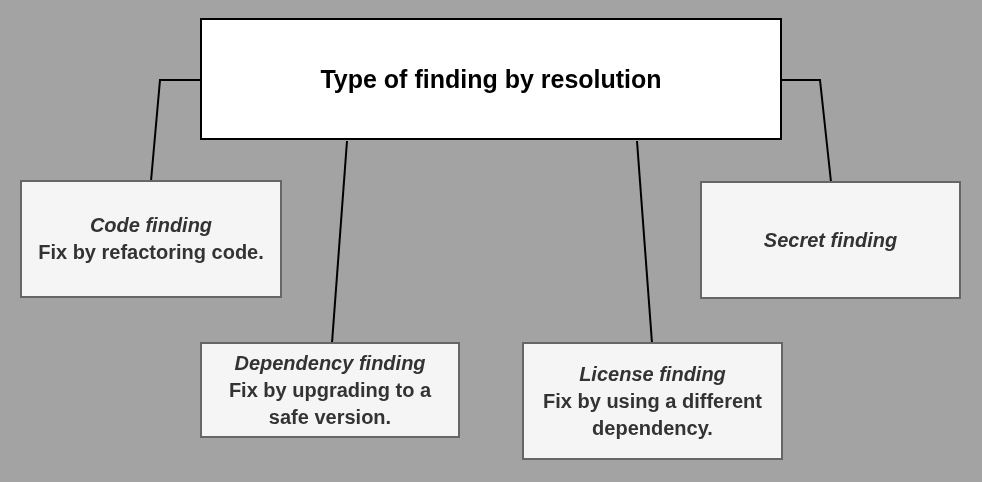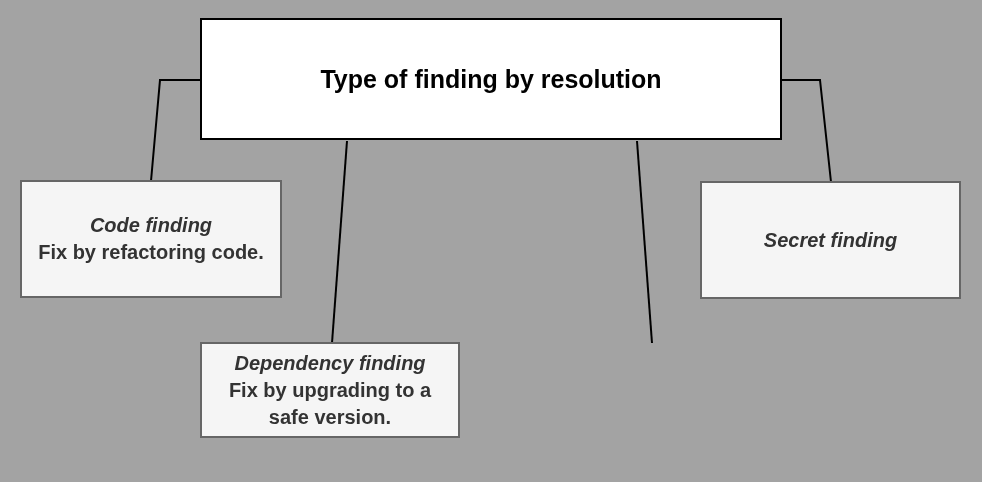--- a/index.html
+++ b/index.html
@@ -85,18 +85,22 @@
   <div class="node child-node node-code">
     <div class="child-title">Code finding</div>
     <div class="child-body">Fix by refactoring code.</div>
   </div>
 
   <div class="node child-node node-dependency">
     <div class="child-title">Dependency finding</div>
     <div class="child-body">Fix by upgrading to a safe version.</div>
   </div>
 
+  <div class="node child-node node-license">
+    <div class="child-title">License finding</div>
+    <div class="child-body">Fix by using a different dependency.</div>
+  </div>
 
   <div class="node child-node node-secret">
     <div class="child-title">Secret finding</div>
   </div>
 
 </div>
 
 </body></html>

